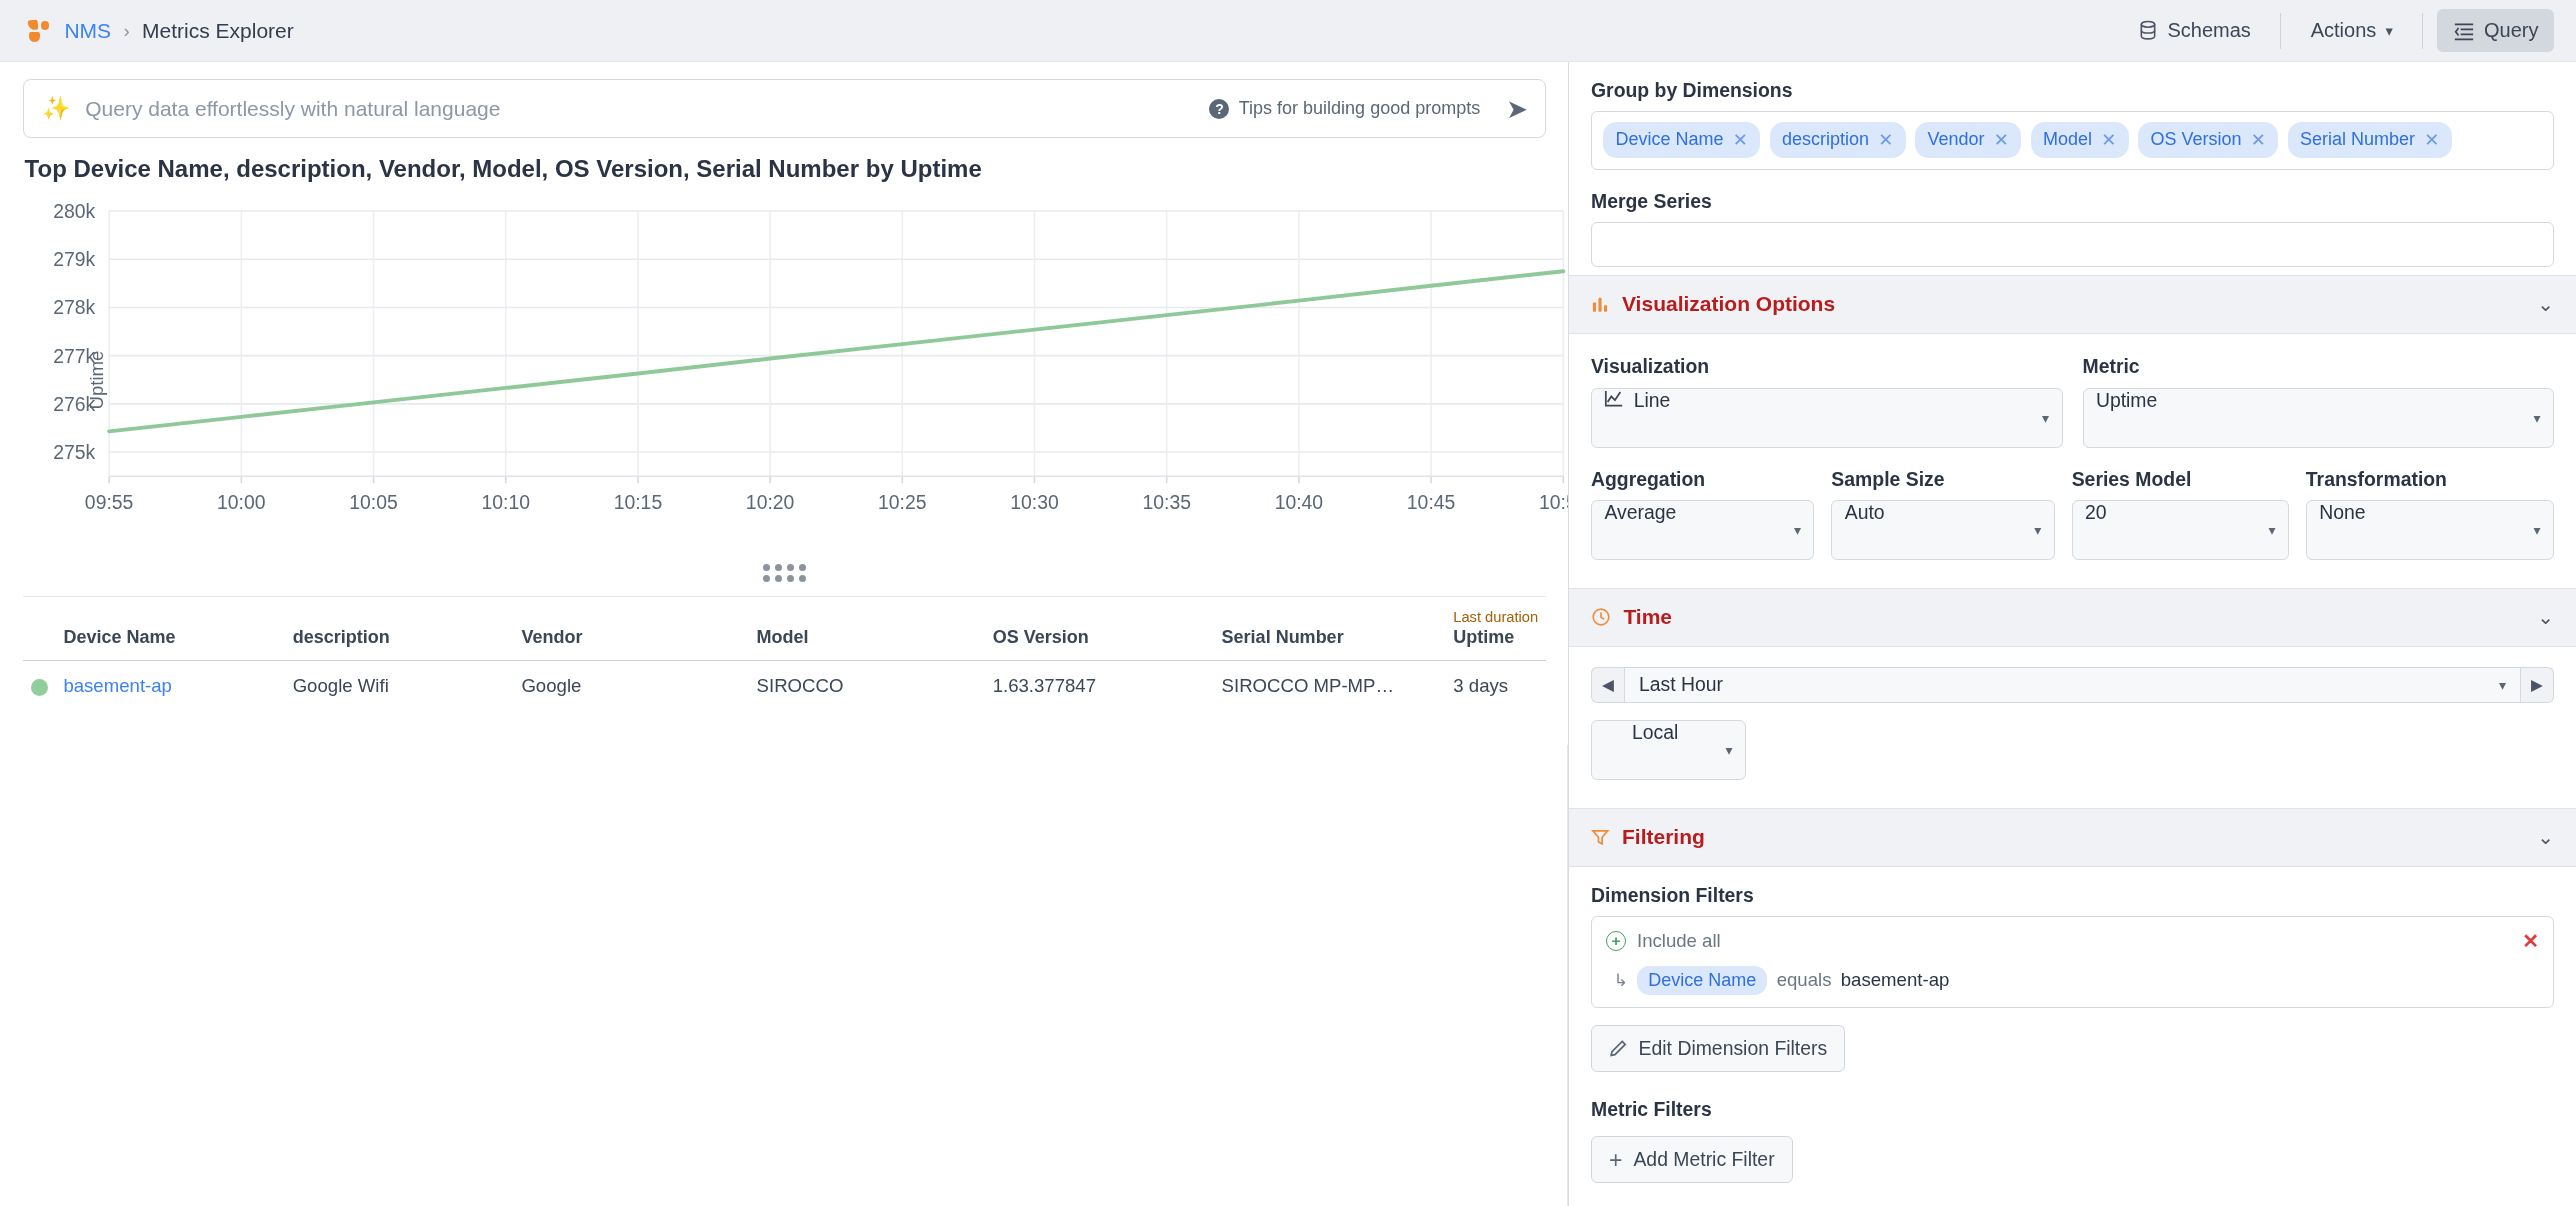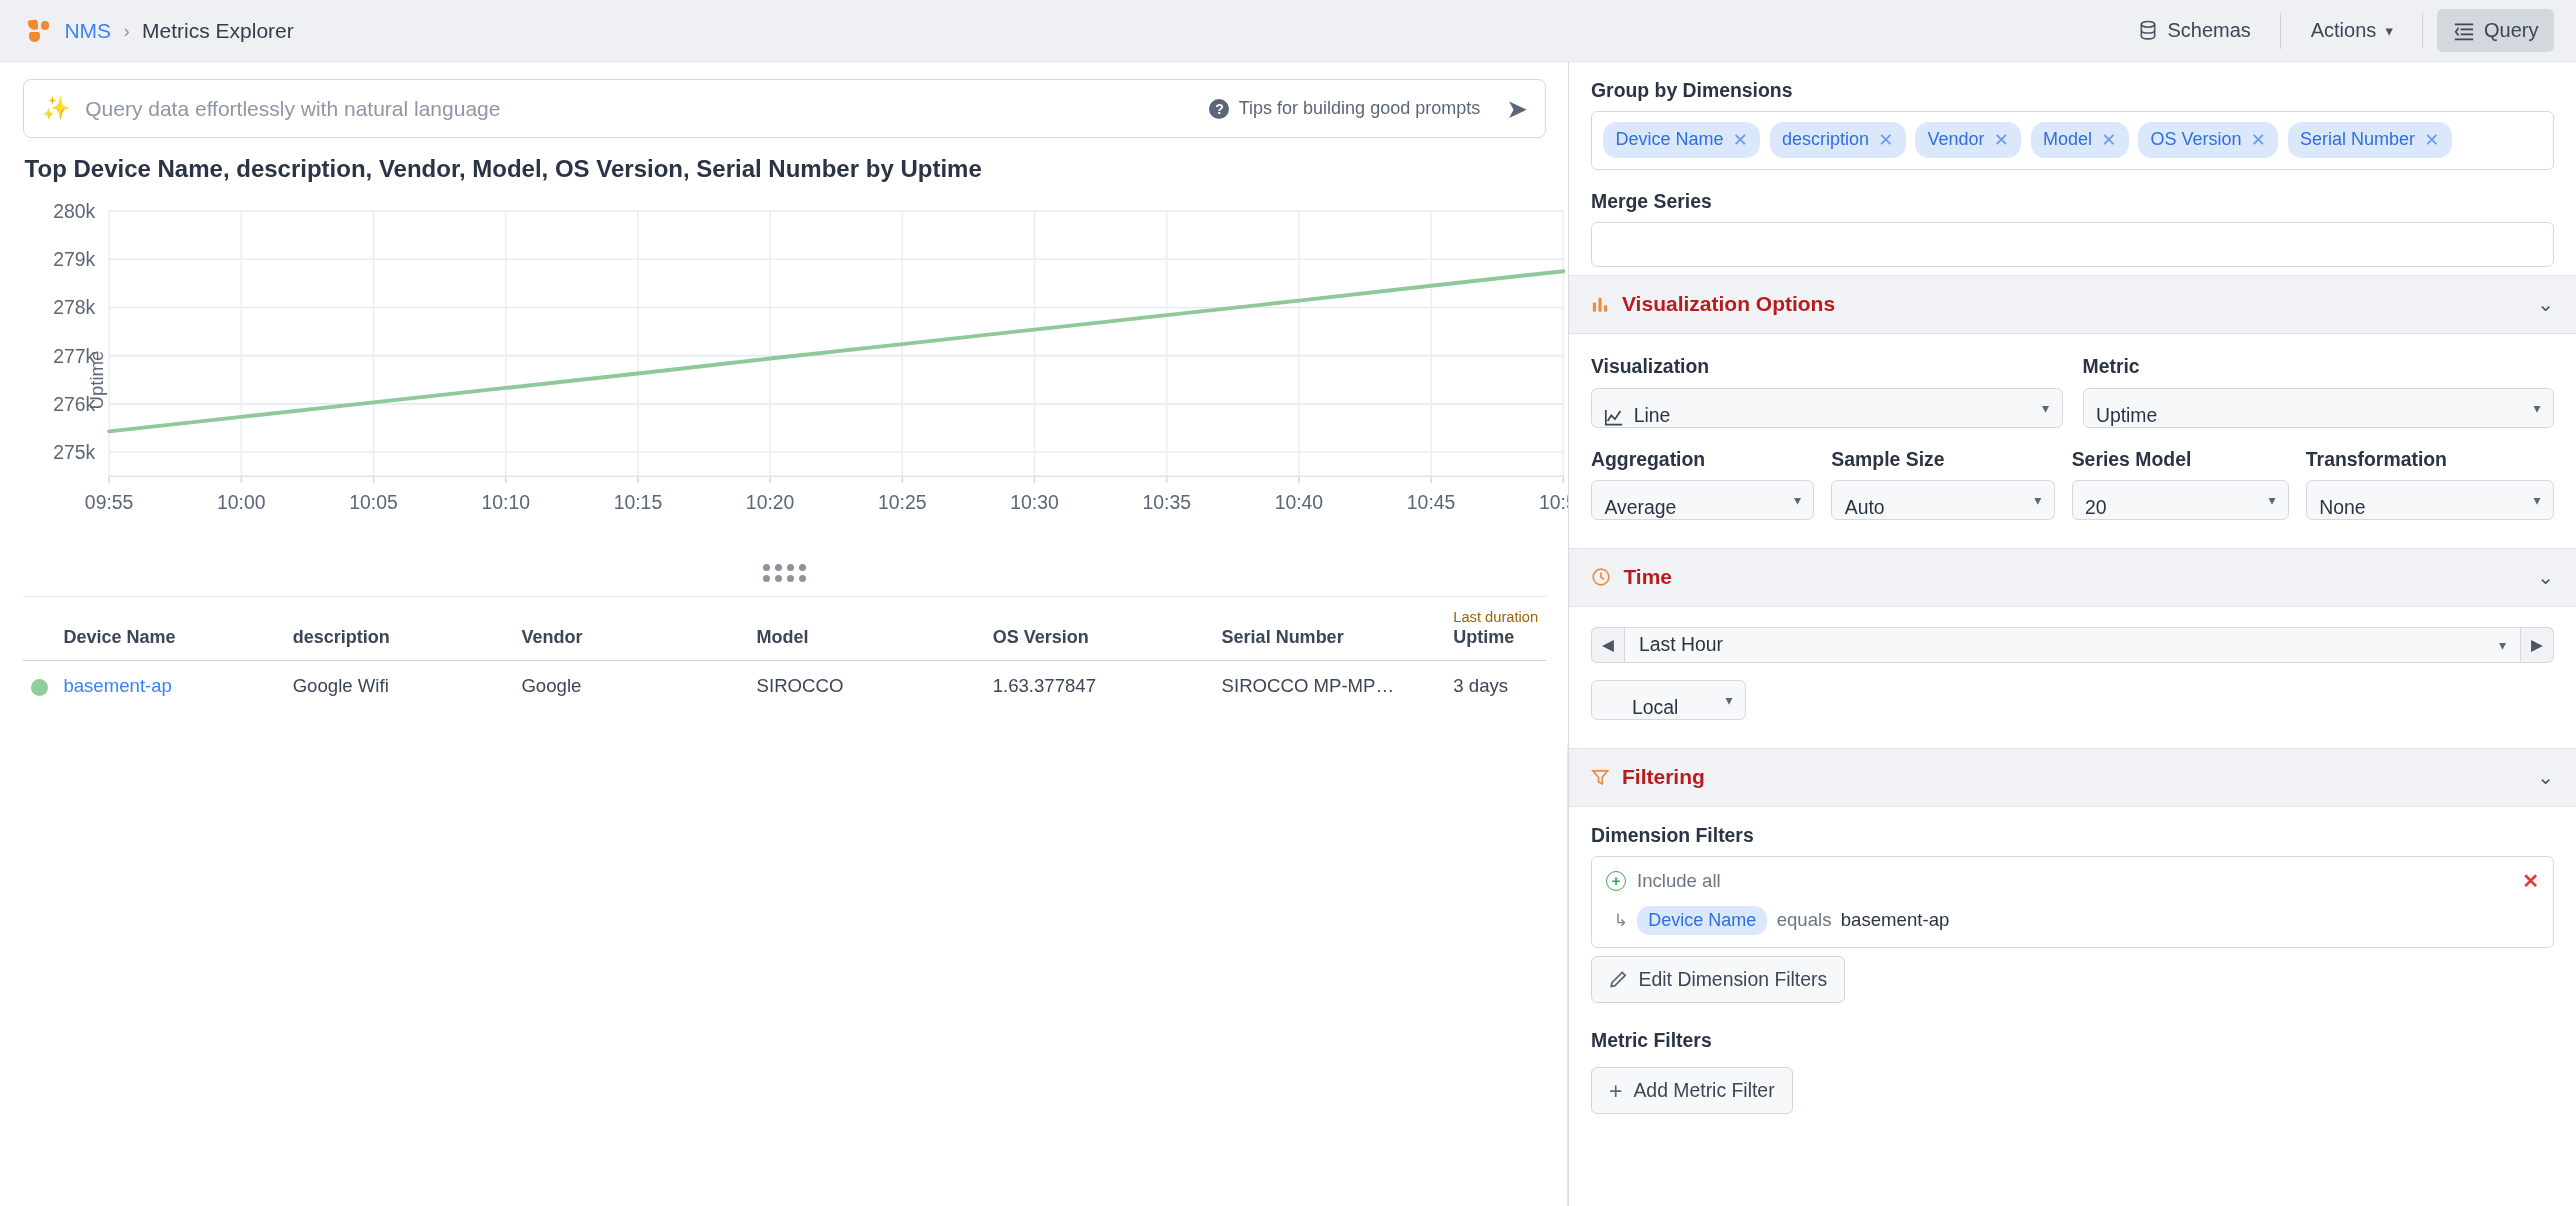--- a/index.html
+++ b/index.html
@@ -109,21 +109,21 @@
   }
   .sect-header .ttl { font-size:21px; font-weight:700; color:#b91c1c; }
   .sect-header .chev { margin-left:auto; color:#4b5565; font-size:20px; }
   .sect-ico { line-height:0; display:inline-block; }
 
   .row2 { display:flex; gap:20px; margin-top: 4.7px; }
   .row4 { display:flex; gap:17px; margin-top: 20px; }
   .col { display:flex; flex-direction:column; }
   .sel {
     position:relative; border:0.8px solid #d4d9e0; border-radius:6.2px; background:#f7f8fa;
-    height:40px; display:flex; align-items:flex-end; padding: 0 36px 0 12.4px;
+    height:60px; display:flex; align-items:flex-start; padding: 0 36px 0 12.4px;
     font-size:19.4px; color:#2b3445; cursor:pointer; white-space:nowrap; overflow:hidden;
   }
   .sel .caret { position:absolute; right:12.4px; top:50%; transform:translateY(-50%); color:#5b6777; font-size:14px; }
   .sel .licon { margin-right:9.3px; line-height:0; display:inline-block; }
 
   
   .timerow { display:flex; align-items:stretch; margin-top:3.1px; }
   .tnav {
     width:33px; border:0.8px solid #d4d9e0; background:#f1f2f5; display:flex;
     align-items:center; justify-content:center; color:#4b5565; font-size:15.5px; cursor:pointer;
@@ -142,21 +142,21 @@
   .filter-head { display:flex; align-items:center; gap:11px; font-size:18.6px; color:#6b7684; }
   .plus-circ { width:20px;height:20px;border-radius:50%;border:1.6px solid #3fa35a;color:#3fa35a;font-size:15.5px;display:flex;align-items:center;justify-content:center;line-height:0;font-weight:700; }
   .filter-x { margin-left:auto; color:#e03b3b; font-size:20px; cursor:pointer; font-weight:700; }
   .filter-row { display:flex; align-items:center; gap:9.3px; margin-top:12.4px; font-size:18.6px; color:#2b3445; padding-left:7.8px; }
   .filter-row .arrow { color:#7a8494; font-size:17px; }
   .dimchip { background:#dbe7fb; color:#2f6fe0; border-radius:12.4px; padding:3.9px 11px; font-size:18px; }
   .filter-row .op { color:#6b7684; }
   .btn {
     display:inline-flex; align-items:center; gap:11px; border:0.8px solid #cfd5dd; background:#f7f8fa;
     border-radius:6.2px; padding: 11px 17px; font-size:19.4px; color:#3b4657; cursor:pointer;
-    font-family:inherit; margin-top:8px;
+    font-family:inherit; margin-top:17px;
   }
   .mt34 { margin-top:26px; }
 </style>
 </head>
 <body>
 
 <div class="app">
 
   <div class="topbar">
     <div class="brand-logo">

